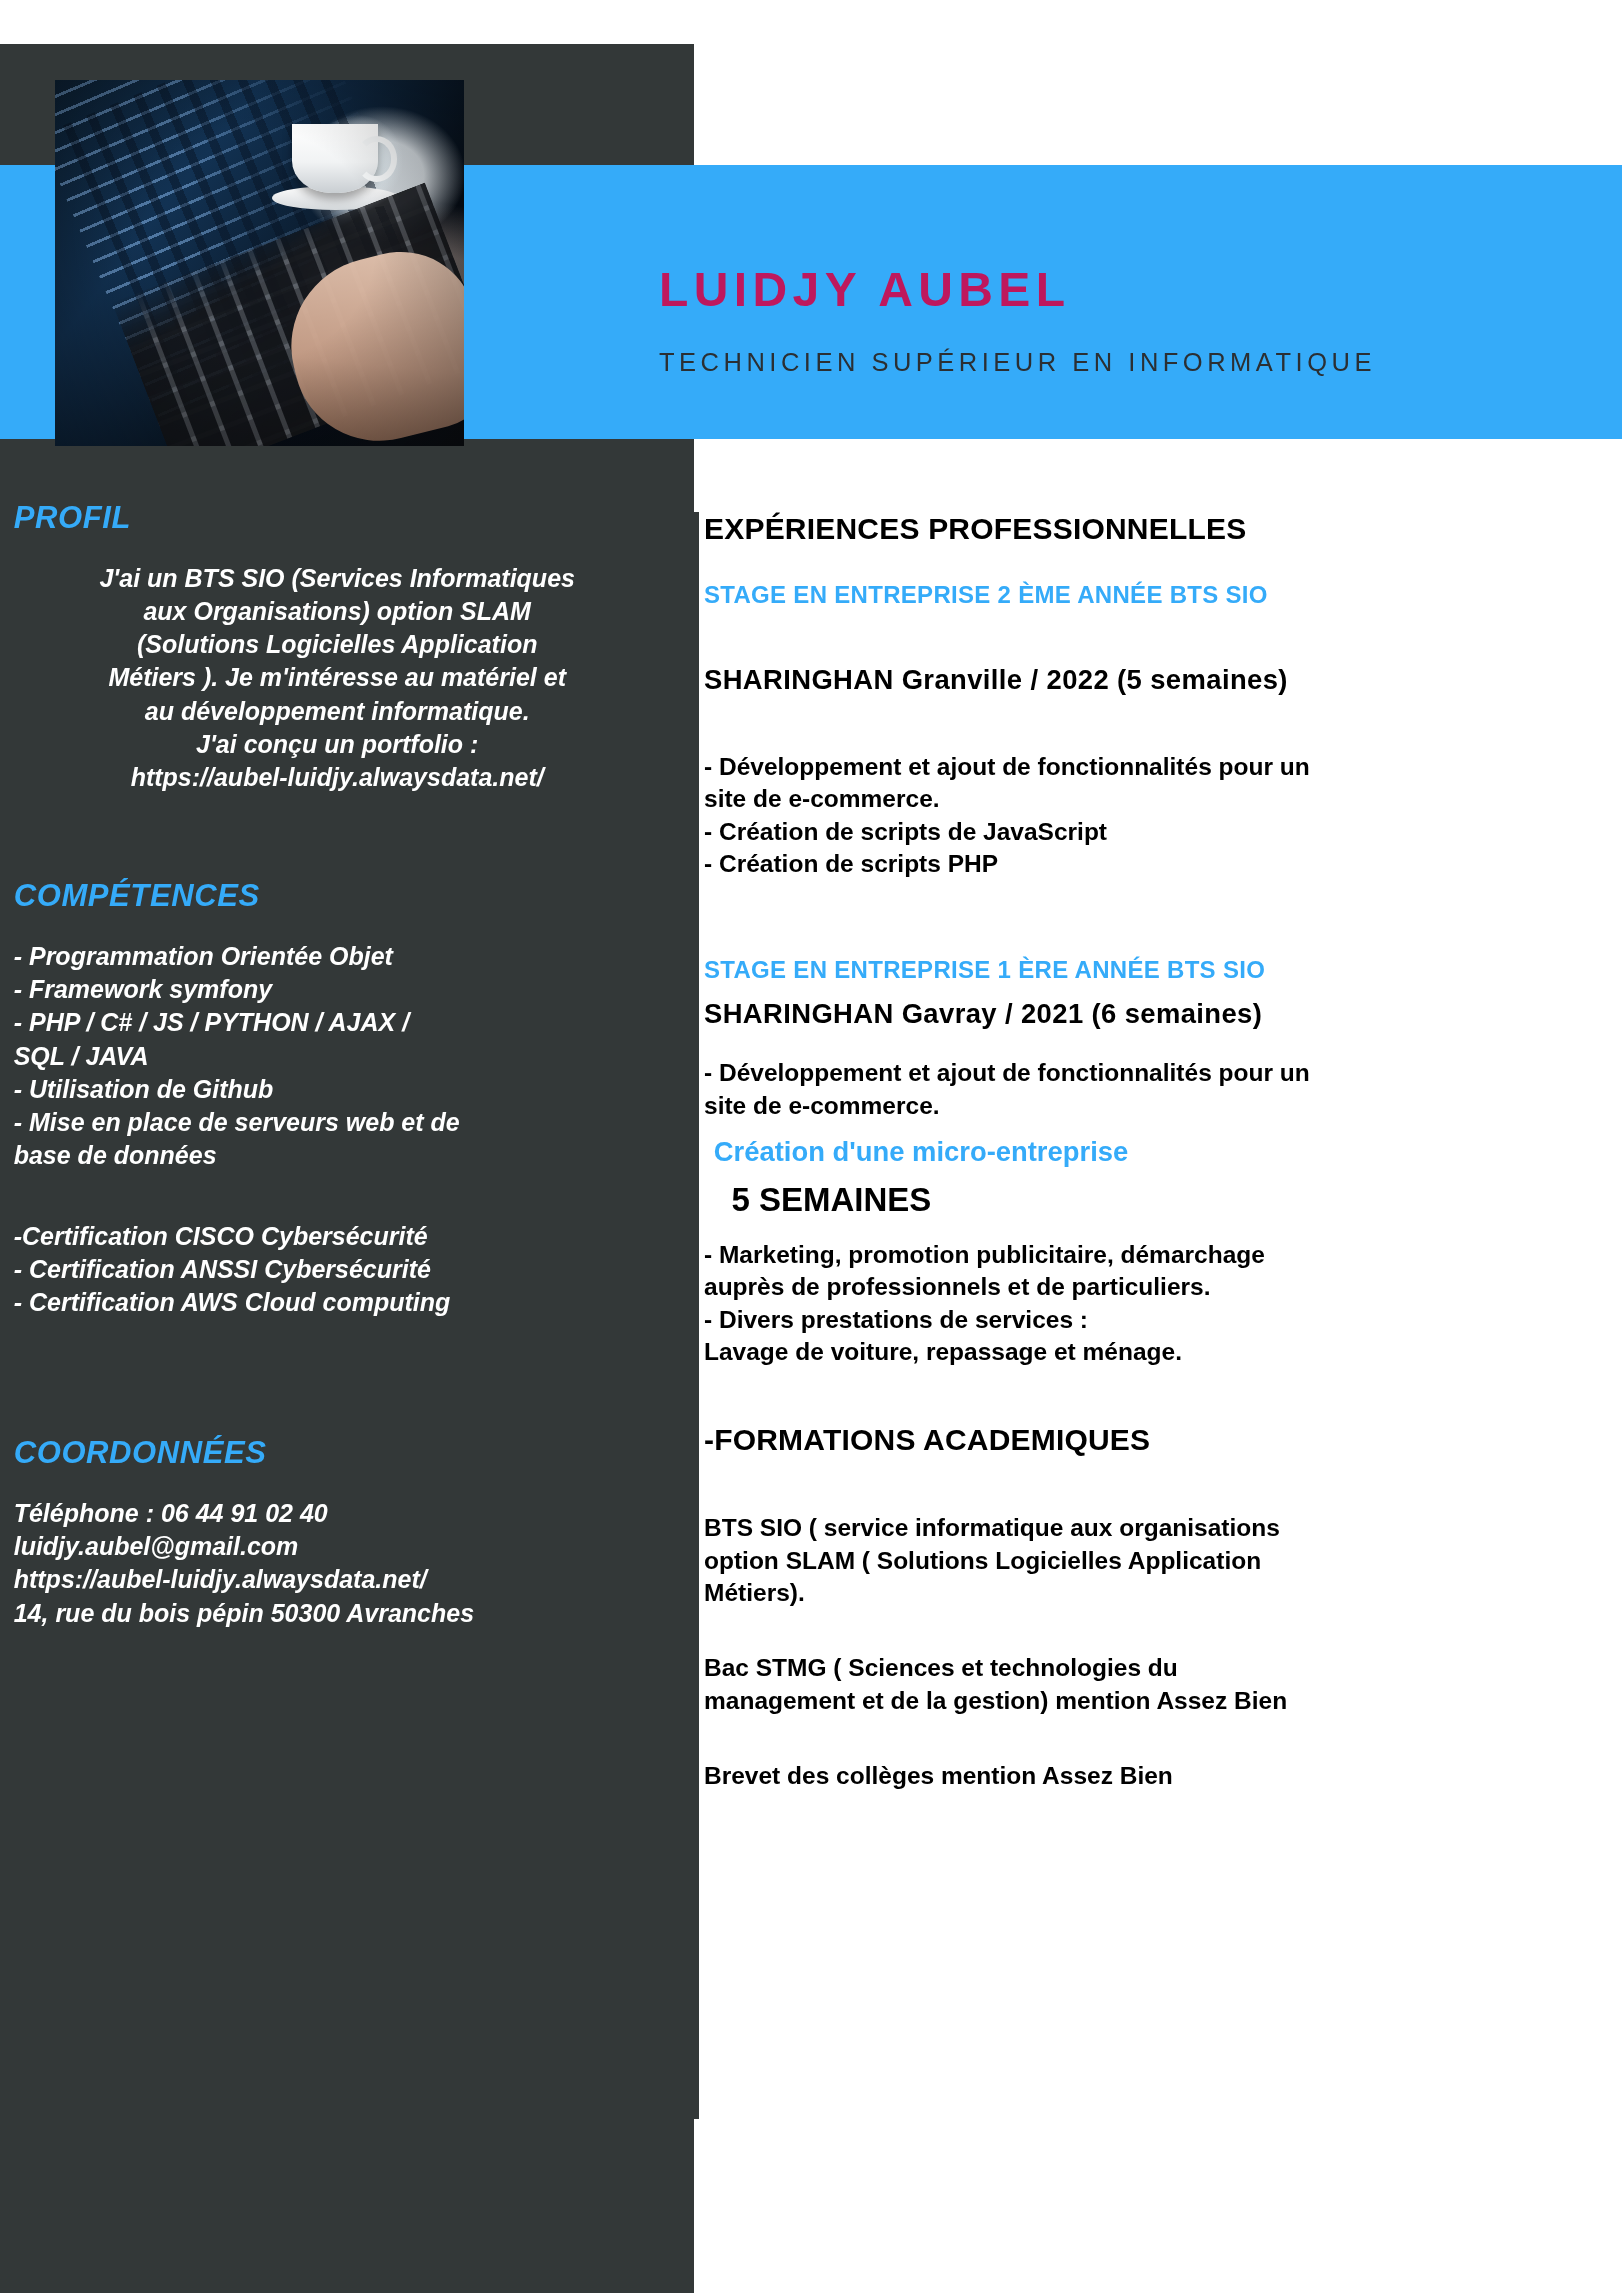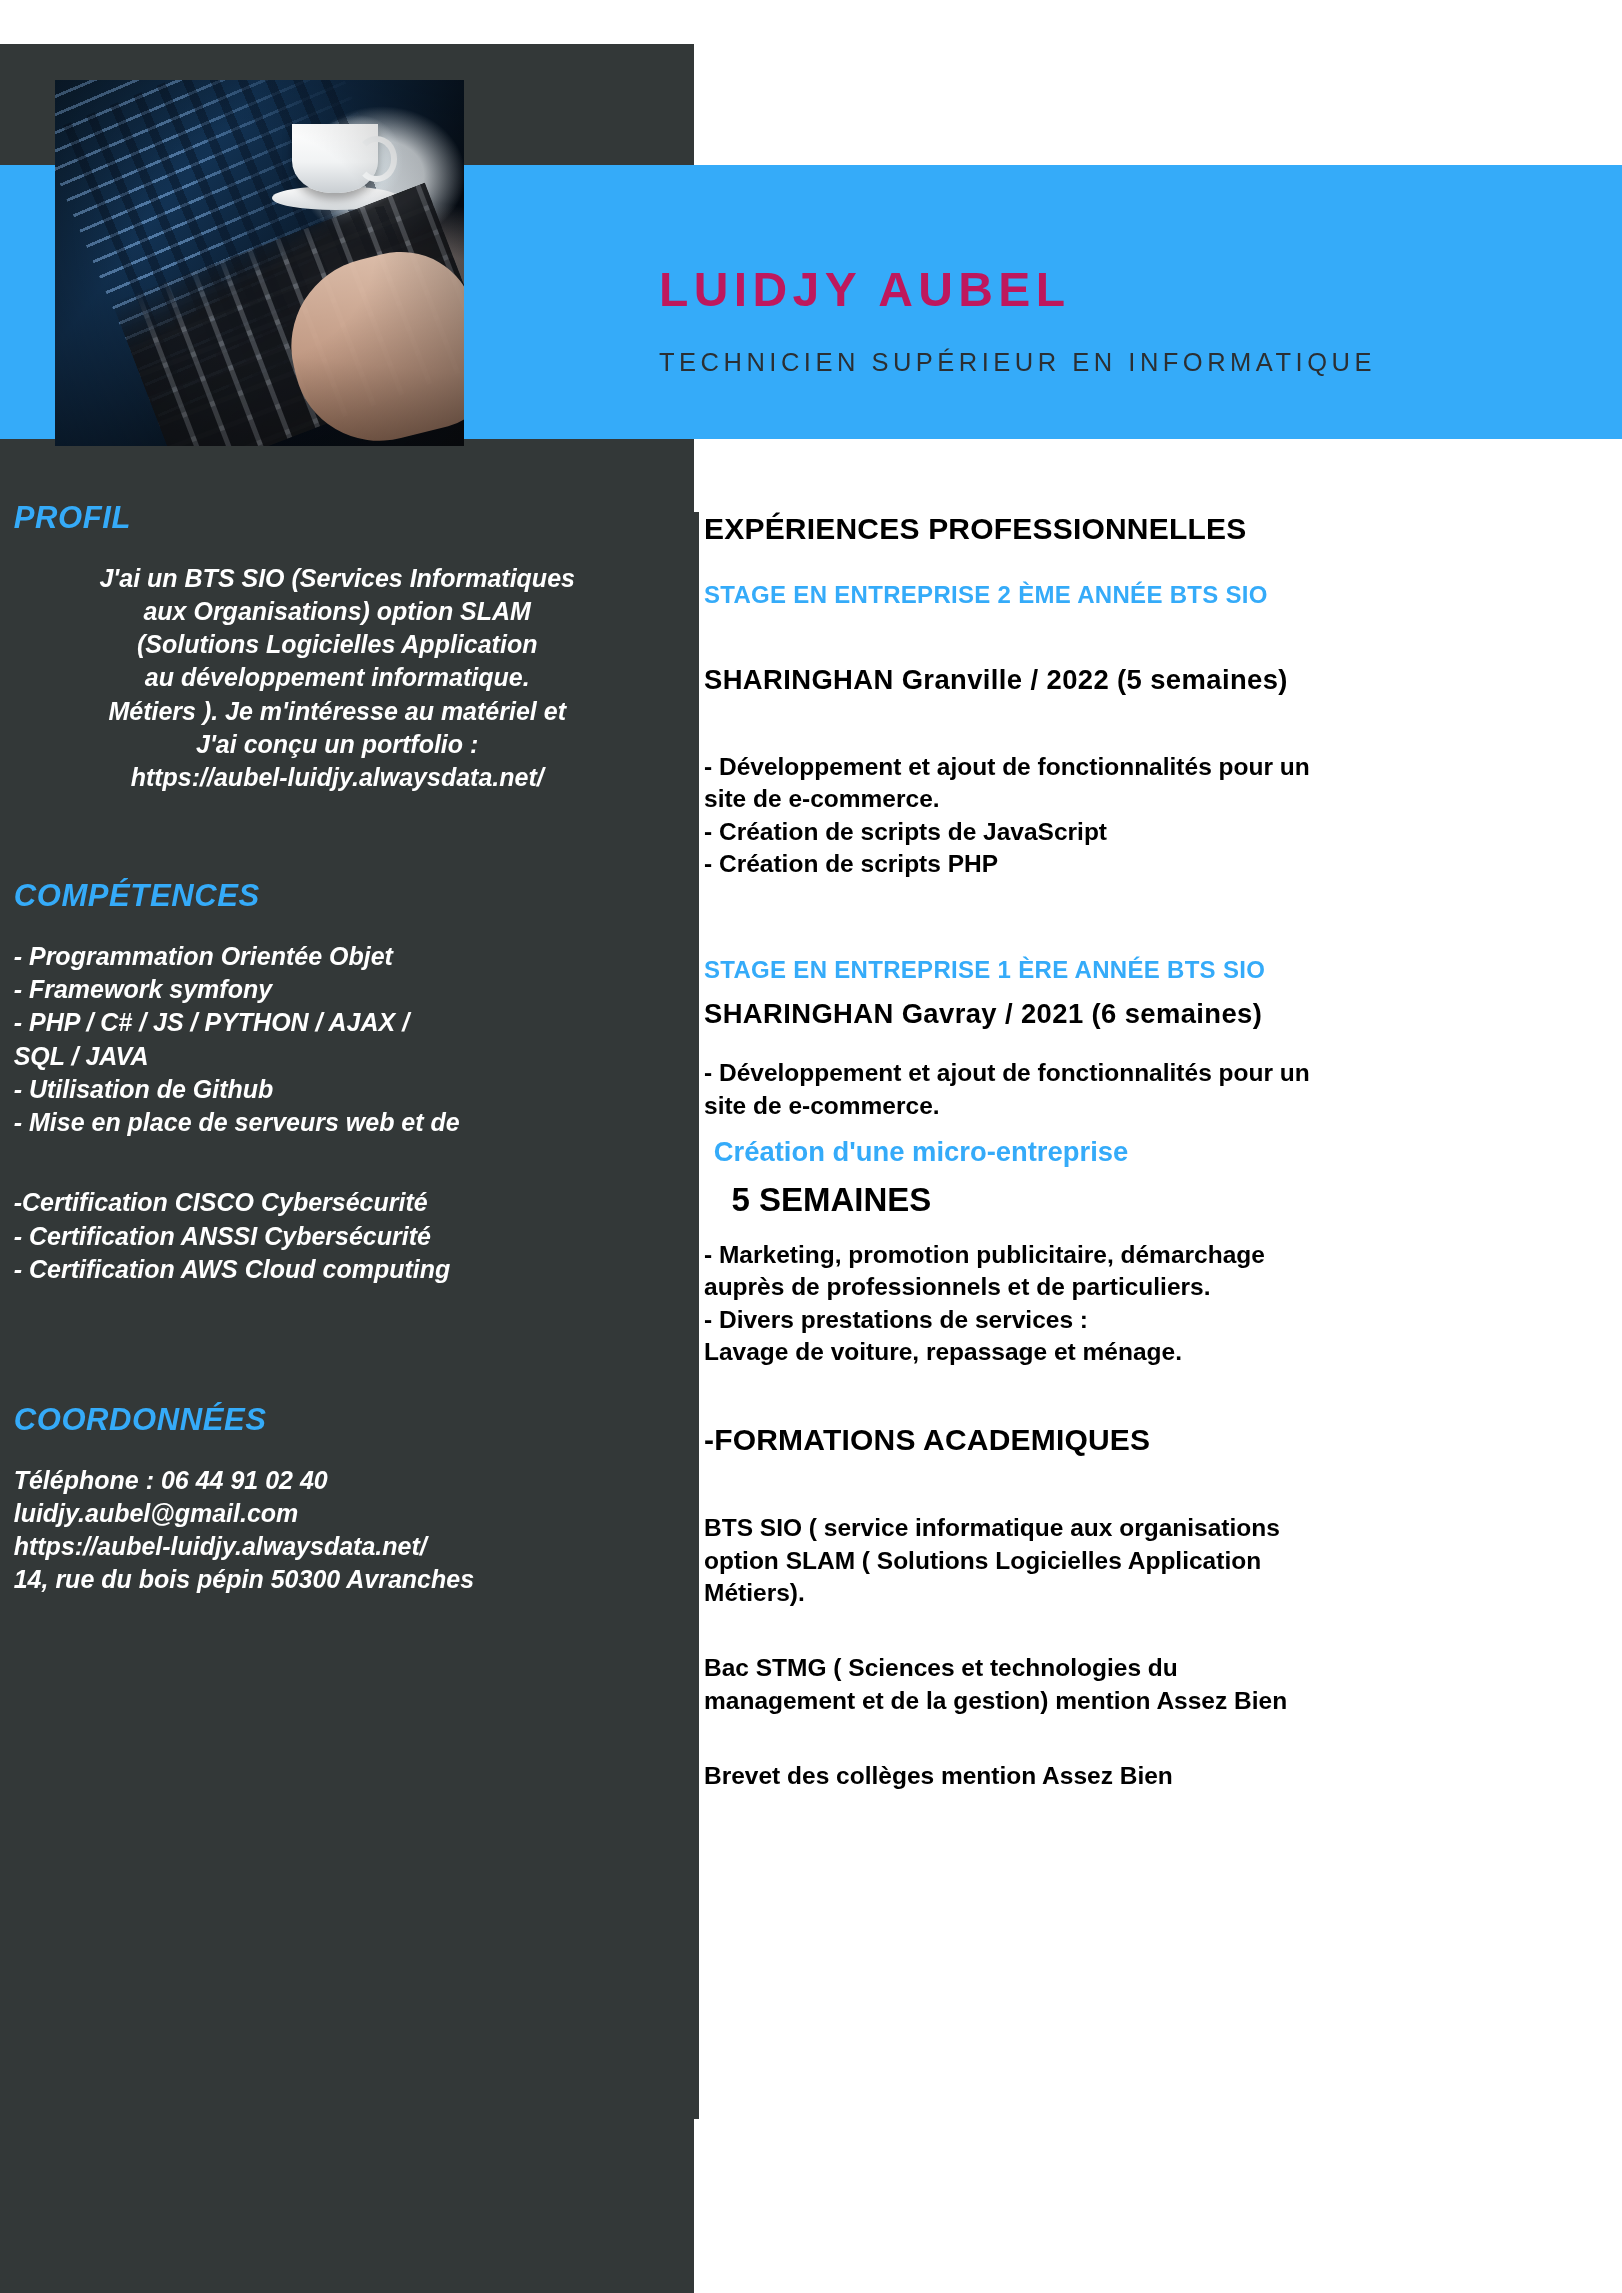--- a/index.html
+++ b/index.html
@@ -297,36 +297,37 @@
     <div class="job-title">TECHNICIEN SUPÉRIEUR EN INFORMATIQUE</div>
   </div>
 
   <div class="left-col">
 
     <div class="sec-head">PROFIL</div>
     <div class="left-body">
       <p>J'ai un  BTS SIO (Services Informatiques</p>
       <p>aux Organisations) option SLAM</p>
       <p>(Solutions Logicielles Application</p>
+      <p>Métiers ). Je m'intéresse au matériel et</p>
       <p>au développement informatique.</p>
-      <p>Métiers ). Je m'intéresse au matériel et</p>
       <p>J'ai conçu un portfolio :</p>
       <p>https://aubel-luidjy.alwaysdata.net/</p>
     </div>
 
     <div class="gap-lg"></div>
 
     <div class="sec-head">COMPÉTENCES</div>
     <div>
       <div class="skill-line">- Programmation Orientée Objet</div>
       <div class="skill-line">- Framework symfony</div>
       <div class="skill-line">- PHP / C# / JS / PYTHON / AJAX /</div>
       <div class="skill-line">SQL / JAVA</div>
       <div class="skill-line">- Utilisation de Github</div>
       <div class="skill-line">- Mise en place de serveurs web et de</div>
+      <div class="skill-line">base de données</div>
     </div>
 
     <div class="gap-md"></div>
 
     <div>
       <div class="cert-line"> -Certification CISCO Cybersécurité</div>
       <div class="cert-line">- Certification ANSSI Cybersécurité</div>
       <div class="cert-line">- Certification AWS Cloud computing</div>
     </div>
 

